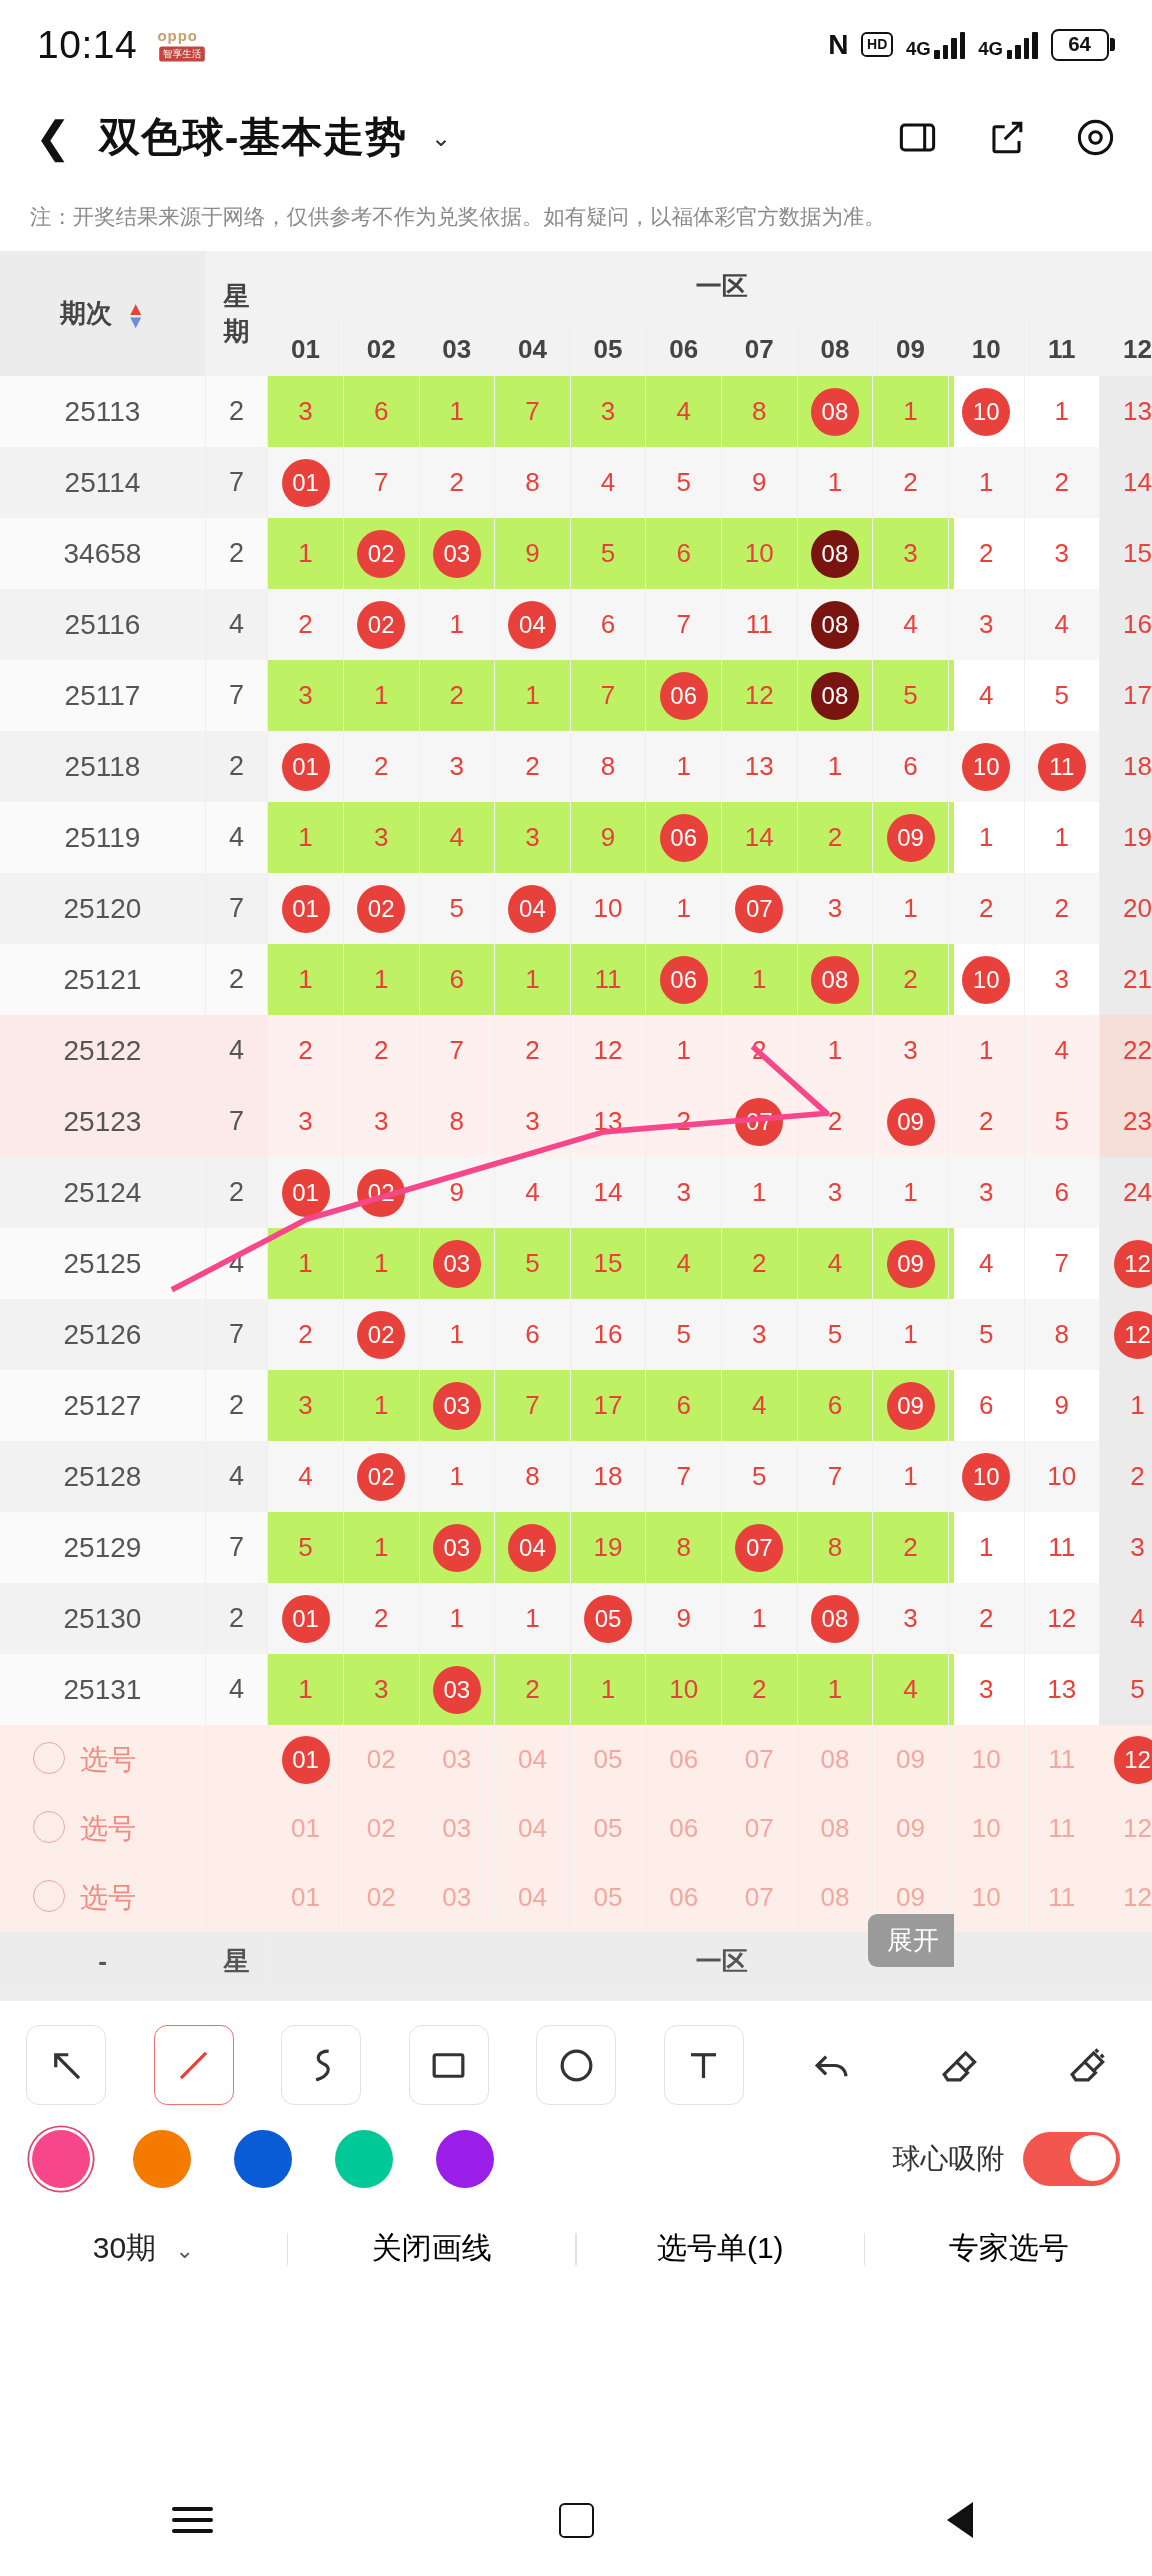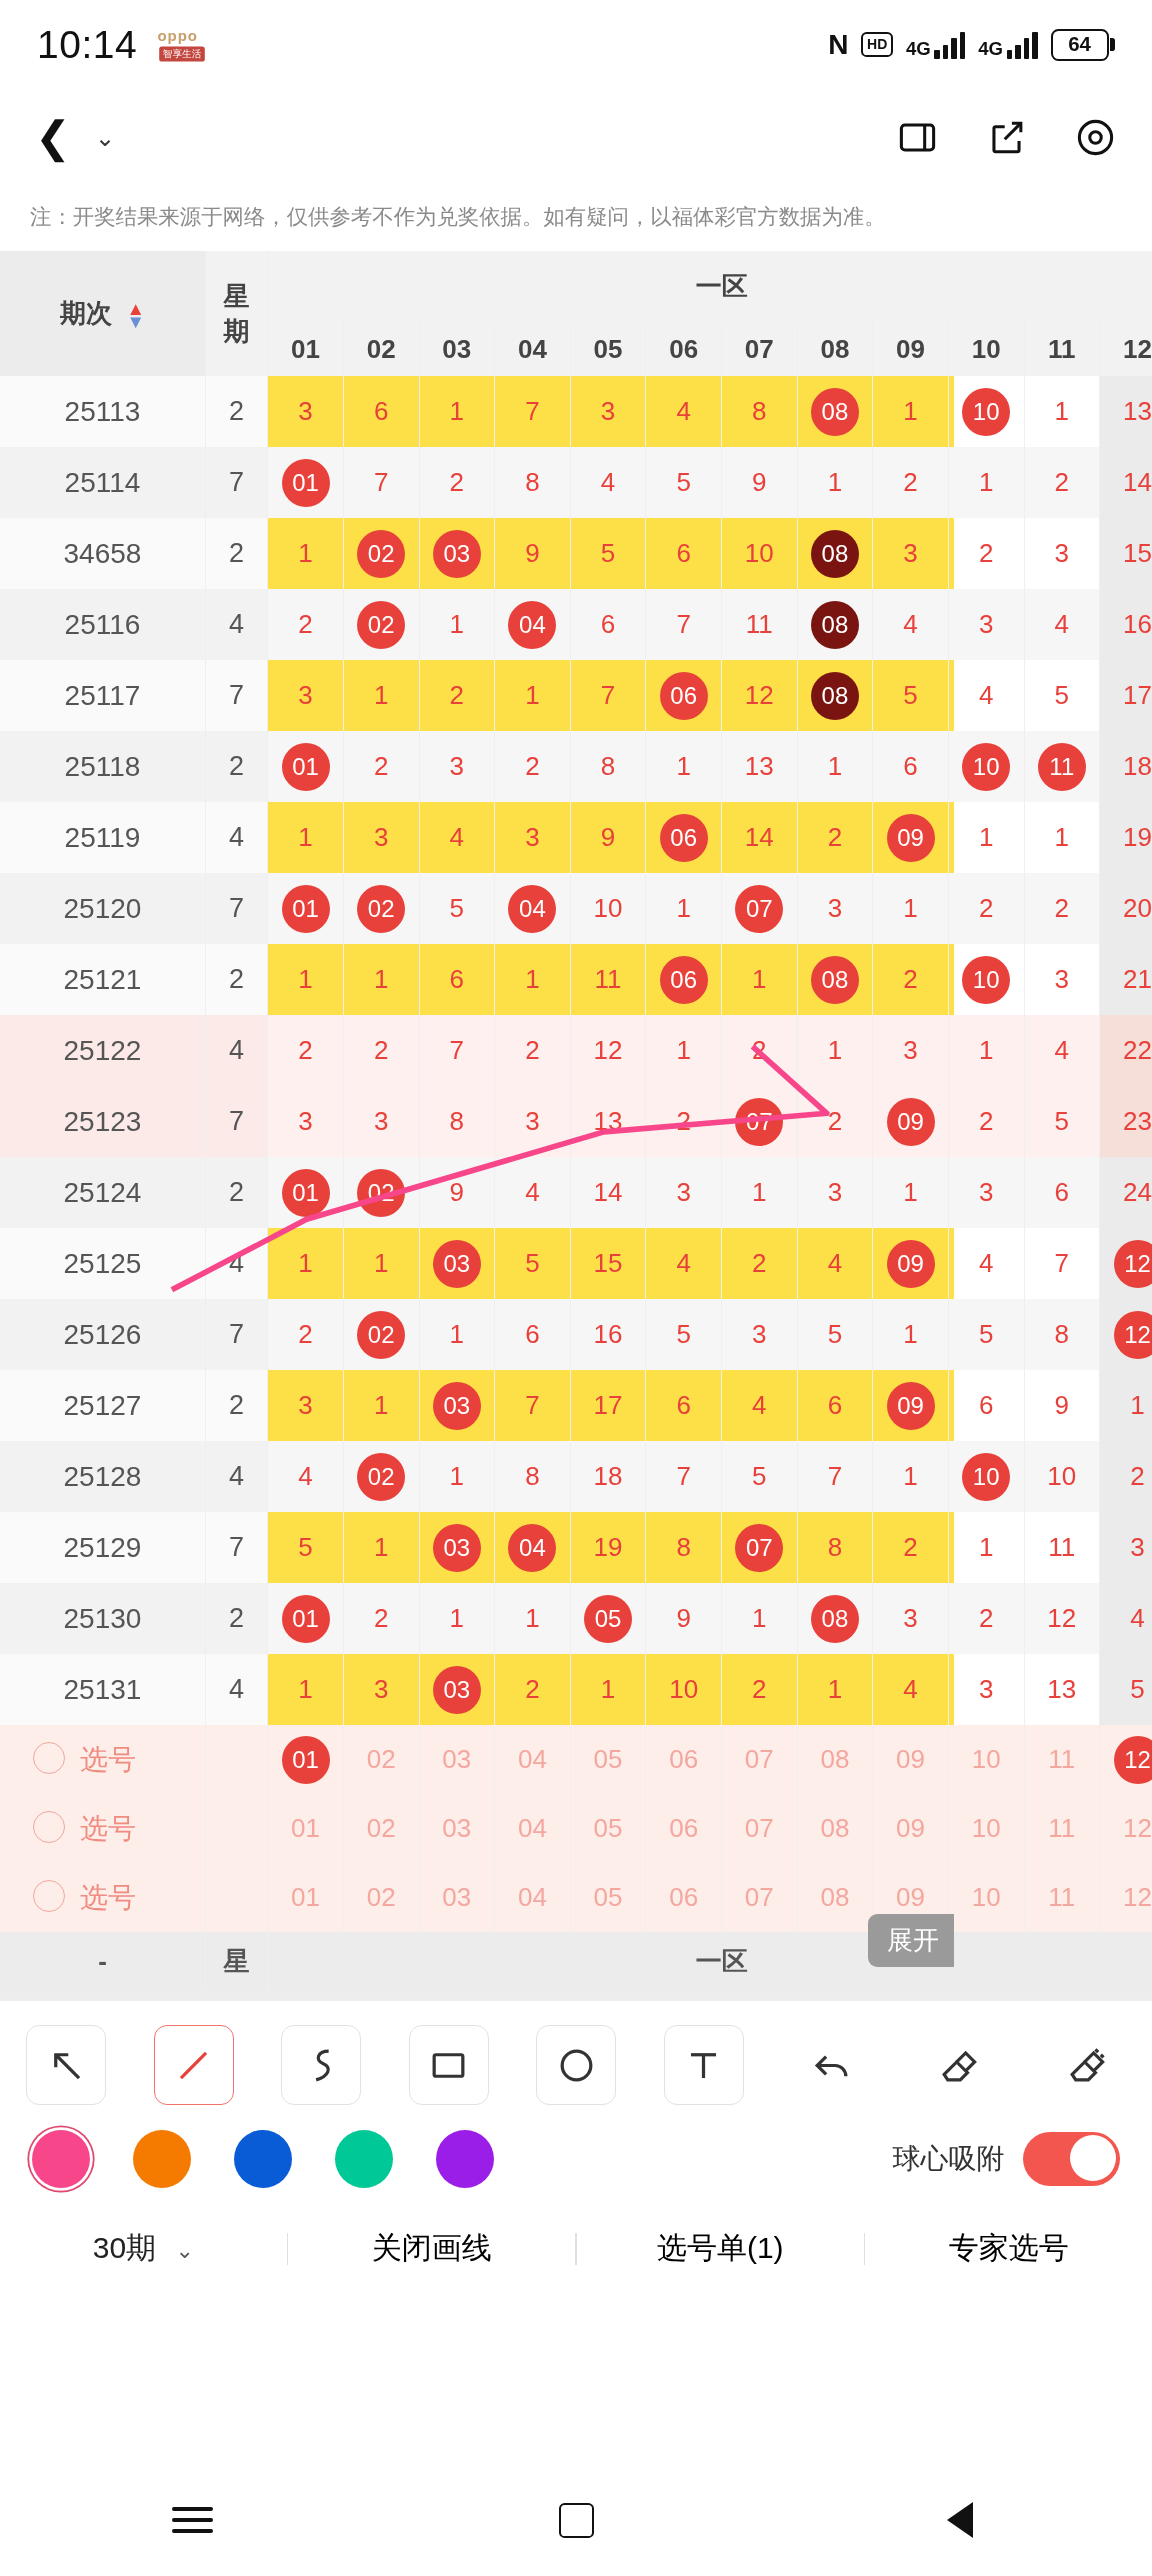--- a/index.html
+++ b/index.html
@@ -45,21 +45,21 @@
   .hicon { width: 43px; height: 43px; position: relative; }
   svg.hi { width: 43px; height: 43px; display: block; }
 
   
   .note {
     padding: 16.7px 28px 18.6px 30px;
     font-size: 21.4px; color: #8a8a8a; line-height: 1.4;
   }
 
   
-  .tablewrap { position: relative; width: 954px; background:#fde047; }
+  .tablewrap { position: relative; width: 954px; background:#bef264; }
   table.trend { border-collapse: collapse; table-layout: fixed; width: 1176px; }
   table.trend col.c-issue { width: 201px; }
   table.trend col.c-week  { width: 61px; }
   table.trend col.c-num   { width: 74px; }
 
   .trend th, .trend td {
     text-align: center; vertical-align: middle;
     font-size: 26px; color: #e8403a;
     border-right: 0.9px solid #efefef;
     height: 71px;
@@ -195,20 +195,21 @@
       <div class="bat-body">
           <span class="bat-txt">64</span>
         </div>
       <div class="bat-tip"></div>
     </div>
   </div>
 </div>
 
 <div class="appbar">
   <div class="back">❮</div>
+  <div class="apptitle">双色球-基本走势</div>
   <div class="caret">⌄</div>
   <div class="appbar-right">
     <span class="hicon">
       <svg class="hi" viewBox="0 0 24 24" fill="none" stroke="#111" stroke-width="1.7">
         <rect x="3" y="5" width="18" height="14" rx="2"></rect>
           <line x1="16" y1="5" x2="16" y2="19"></line>
       </svg>
     </span>
     <span class="hicon">
       <svg class="hi" viewBox="0 0 24 24" fill="none" stroke="#111" stroke-width="1.7">

